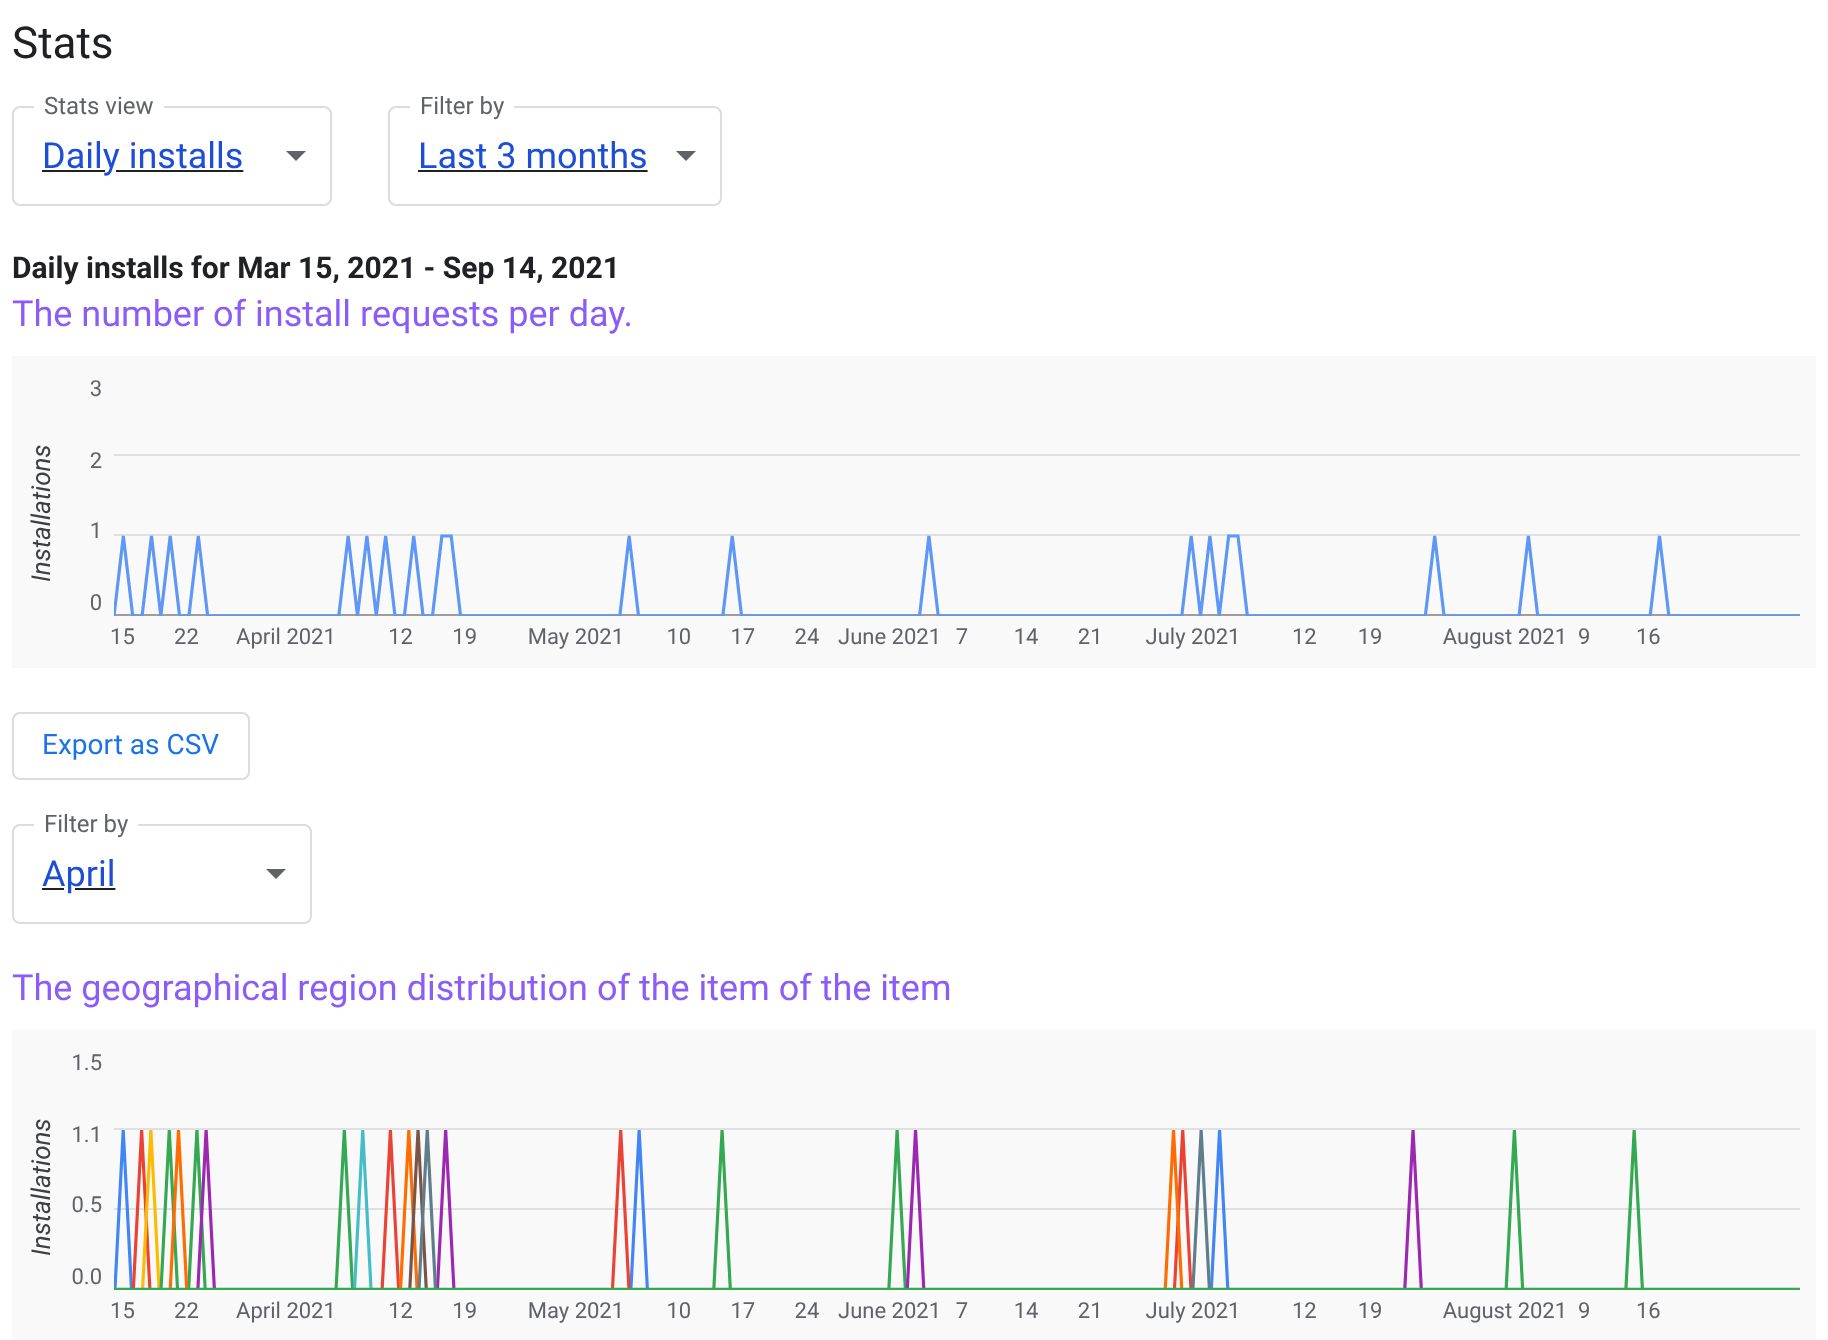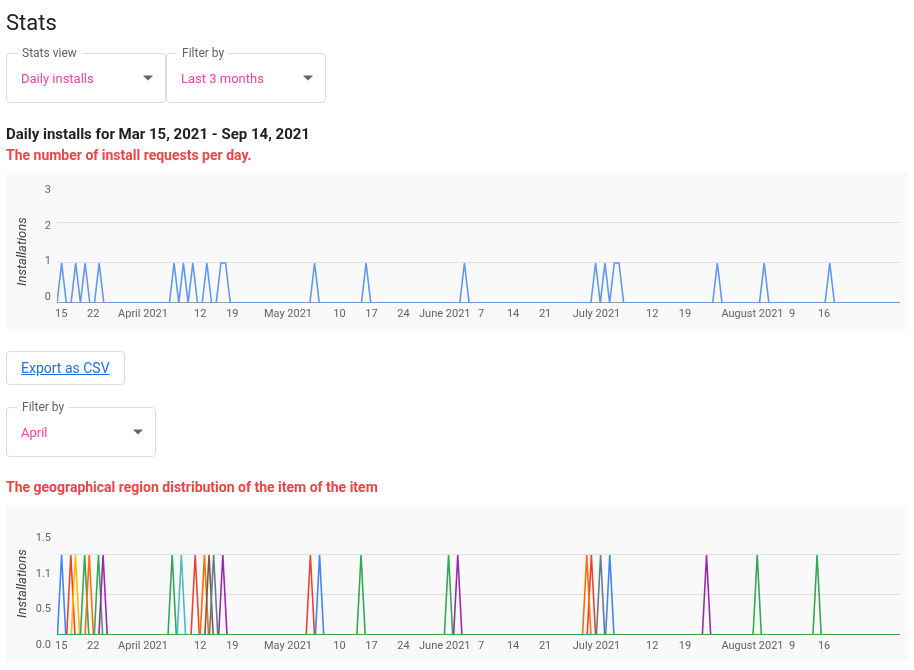--- a/index.html
+++ b/index.html
@@ -12,21 +12,23 @@
     background: #fff;
   }
   h1.page-title {
     font-size: 22px;
     font-weight: 400;
     margin: 10px 0 18px 0;
     color: #202124;
   }
   .controls-row {
     display: flex;
+    gap: 28px;
     margin-bottom: 22px;
+    text-decoration: underline;
   }
   .select-field {
     position: relative;
     border: 1px solid #dadce0;
     border-radius: 4px;
     height: 50px;
     min-width: 160px;
     display: flex;
     align-items: center;
     padding: 0 36px 0 14px;
@@ -36,44 +38,43 @@
   .select-field .floating-label {
     position: absolute;
     top: -8px;
     left: 10px;
     background: #fff;
     padding: 0 5px;
     font-size: 12px;
     color: #5f6368;
   }
   .select-field .value {
-    font-size: 13px;
-    color: #ec4899;
+    font-size: 18px;
+    color: #1d4ed8;
   }
   .select-field .chevron {
     position: absolute;
     right: 12px;
     top: 50%;
     transform: translateY(-50%);
     width: 0; height: 0;
     border-left: 5px solid transparent;
     border-right: 5px solid transparent;
     border-top: 5px solid #5f6368;
   }
   .section-title {
     font-size: 15px;
     font-weight: 700;
     color: #202124;
     margin: 0 0 4px 0;
   }
   .section-subtitle {
-    font-size: 14px;
-    color: #ef4444;
+    font-size: 18px;
+    color: #8b5cf6;
     margin: 0 0 10px 0;
-    font-weight: bold;
   }
   .chart-container {
     background: #f9f9f9;
     padding: 10px 8px 8px 8px;
     position: relative;
   }
   .chart-inner {
     display: flex;
     align-items: stretch;
   }
@@ -128,21 +129,20 @@
   .export-btn {
     display: inline-block;
     border: 1px solid #dadce0;
     border-radius: 4px;
     padding: 8px 14px;
     color: #1a73e8;
     font-size: 14px;
     background: #fff;
     cursor: pointer;
     margin: 22px 0 22px 0;
-    text-decoration: underline;
   }
   .axis-line {
     stroke: #9e9e9e;
     stroke-width: 1;
   }
 </style>
 </head>
 <body>
 
 
@@ -212,21 +212,21 @@
     <span class="value">April</span>
     <span class="chevron"></span>
   </div>
 </div>
 
 <div class="section-subtitle">The geographical region distribution of the item of the item</div>
 
 <div class="chart-container">
   <div class="chart-inner">
     <div class="y-axis-label">Installations</div>
-    <div class="y-ticks" id="yticks-1" style="height: 120px; margin-top: 16px;">
+    <div class="y-ticks" id="yticks-1" style="height: 120px;">
         <span>1.5</span>
         <span>1.1</span>
         <span>0.5</span>
         <span>0.0</span>
       </div>
     <div class="plot-area">
       <svg id="plot-1" preserveAspectRatio="none" viewBox="0 0 800 120">
           <line x1="0" x2="800" y1="119.5" y2="119.5" class="axis-line"></line>
           <path d="M 0.43715846994535523 120 L 4.371584699453552 40 L 8.306010928961749 120" fill="none" stroke="#4285f4" stroke-width="1.5"></path>
           <path d="M 245.24590163934428 120 L 249.1803278688525 40 L 253.1147540983607 120" fill="none" stroke="#4285f4" stroke-width="1.5"></path>

